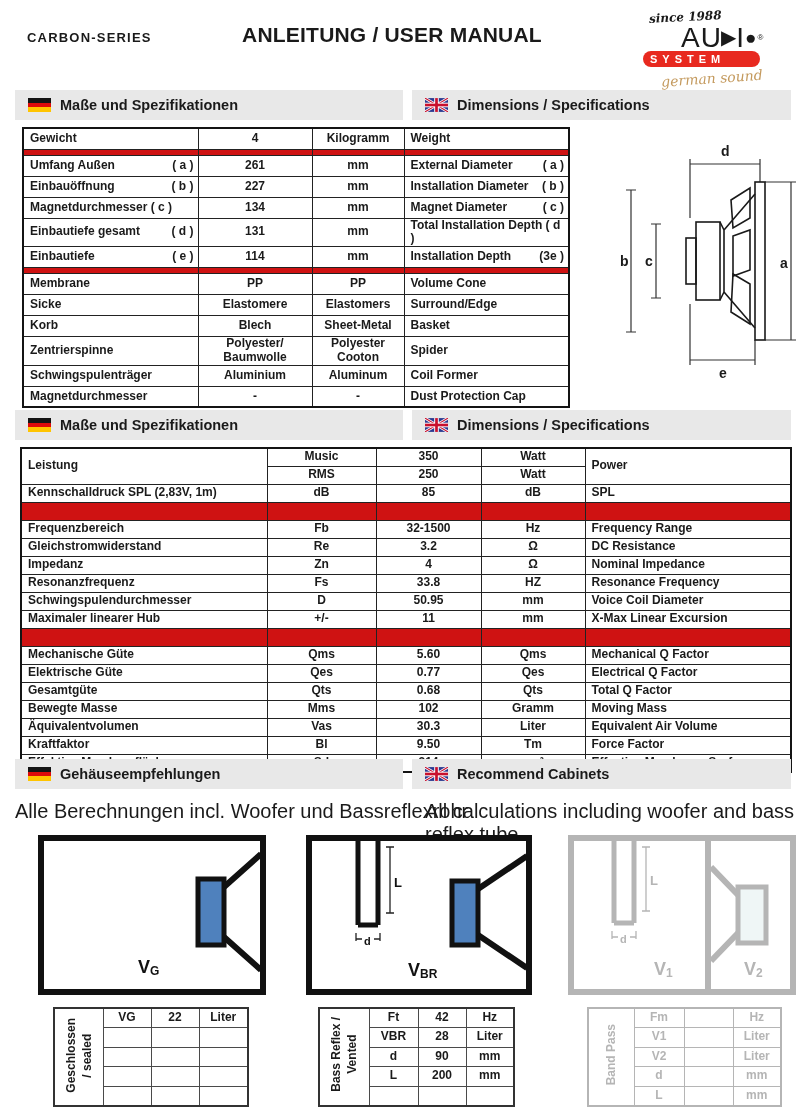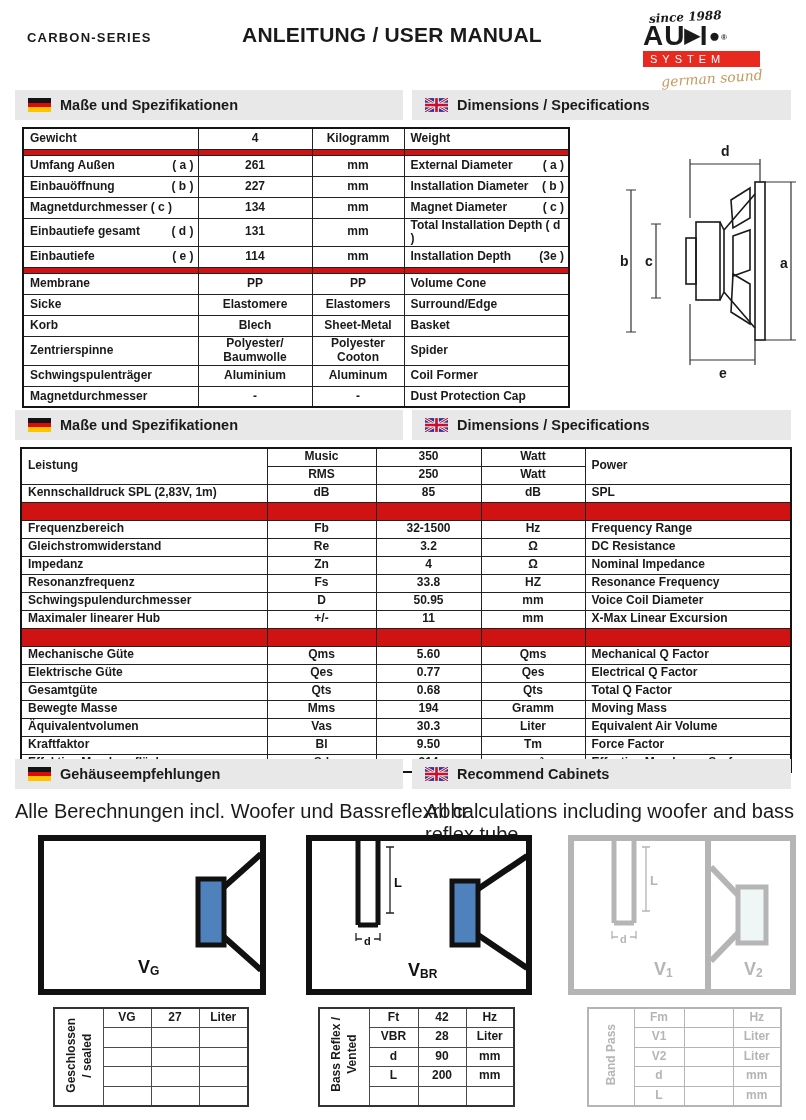--- a/index.html
+++ b/index.html
@@ -7,26 +7,26 @@
   body { width:806px; height:1120px; position:relative; overflow:hidden;
          font-family:"Liberation Sans", sans-serif; color:#1a1a1a; }
 
   
   .hdr-series { position:absolute; left:27px; top:30px; font-size:13px; font-weight:800; letter-spacing:1.2px; }
   .hdr-title  { position:absolute; left:192px; top:23px; width:400px; text-align:center;
                 font-size:21px; font-weight:800; letter-spacing:0.2px; }
   .logo { position:absolute; left:643px; top:8px; width:155px; }
   .logo-since { font-family:"DejaVu Serif", serif; font-style:italic; font-size:12px; font-weight:bold;
                 margin-left:6px; transform:rotate(-3deg); }
-  .logo-brand { display:flex; align-items:flex-start; font-size:28px; font-weight:700; line-height:27px; letter-spacing:1px; }
+  .logo-brand { display:flex; align-items:flex-end; font-size:28px; font-weight:400; line-height:27px; letter-spacing:1px;margin-left:38px; }
   .logo-brand .tri { font-size:20px; margin:0 -1px; }
   .logo-brand .dot { font-size:19px; }
   .logo-brand .reg { font-size:8px; align-self:flex-start; margin-top:2px; }
-  .logo-system { background:#e8291f; color:#fff; font-size:11px; font-weight:400;
-                 letter-spacing:5px; padding:2px 0 2px 7px; width:117px; }
+  .logo-system { background:#e8291f; color:#fff; font-size:11px; font-weight:700;
+                 letter-spacing:5px; padding:2px 0 2px 7px; width:117px;border-radius:8px; }
   .logo-tagline { font-family:"DejaVu Serif", serif; font-style:italic; font-size:14px;
                   color:#c49a5e; transform:rotate(-4deg); margin:2px 0 0 18px; }
 
   
   .section-bar { position:absolute; height:30px; background:#e8e8e8; display:flex; align-items:center;
                  padding-left:13px; }
   .bar-de { left:15px; width:388px; }
   .bar-en { left:412px; width:379px; }
   .bar-title { font-size:14.5px; font-weight:700; margin-left:9px; }
   .flag { width:23px; height:14px; display:inline-block; flex:none; }
@@ -364,21 +364,21 @@
       <tr>
         <td class="a-l">Gesamtgüte</td>
         <td class="a-c">Qts</td>
         <td class="a-c">0.68</td>
         <td class="a-c">Qts</td>
         <td class="a-l">Total Q Factor</td>
       </tr>
       <tr>
         <td class="a-l">Bewegte Masse</td>
         <td class="a-c">Mms</td>
-        <td class="a-c">194</td>
+        <td class="a-c">102</td>
         <td class="a-c">Gramm</td>
         <td class="a-l">Moving Mass</td>
       </tr>
       <tr>
         <td class="a-l">Äquivalentvolumen</td>
         <td class="a-c">Vas</td>
         <td class="a-c">30.3</td>
         <td class="a-c">Liter</td>
         <td class="a-l">Equivalent Air Volume</td>
       </tr>
@@ -467,21 +467,21 @@
       <col style="width:49px">
       <col style="width:48px">
       <col style="width:48px">
       <col style="width:49px">
     </colgroup>
   <tbody>
       <tr>
         <td class="a-c vlabel" rowspan="5"><div class="vtext">Geschlossen
 / sealed</div></td>
         <td class="a-c">VG</td>
-        <td class="a-c">27</td>
+        <td class="a-c">22</td>
         <td class="a-c">Liter</td>
       </tr>
       <tr>
         <td class="a-c"></td>
         <td class="a-c"></td>
         <td class="a-c"></td>
       </tr>
       <tr>
         <td class="a-c"></td>
         <td class="a-c"></td>

